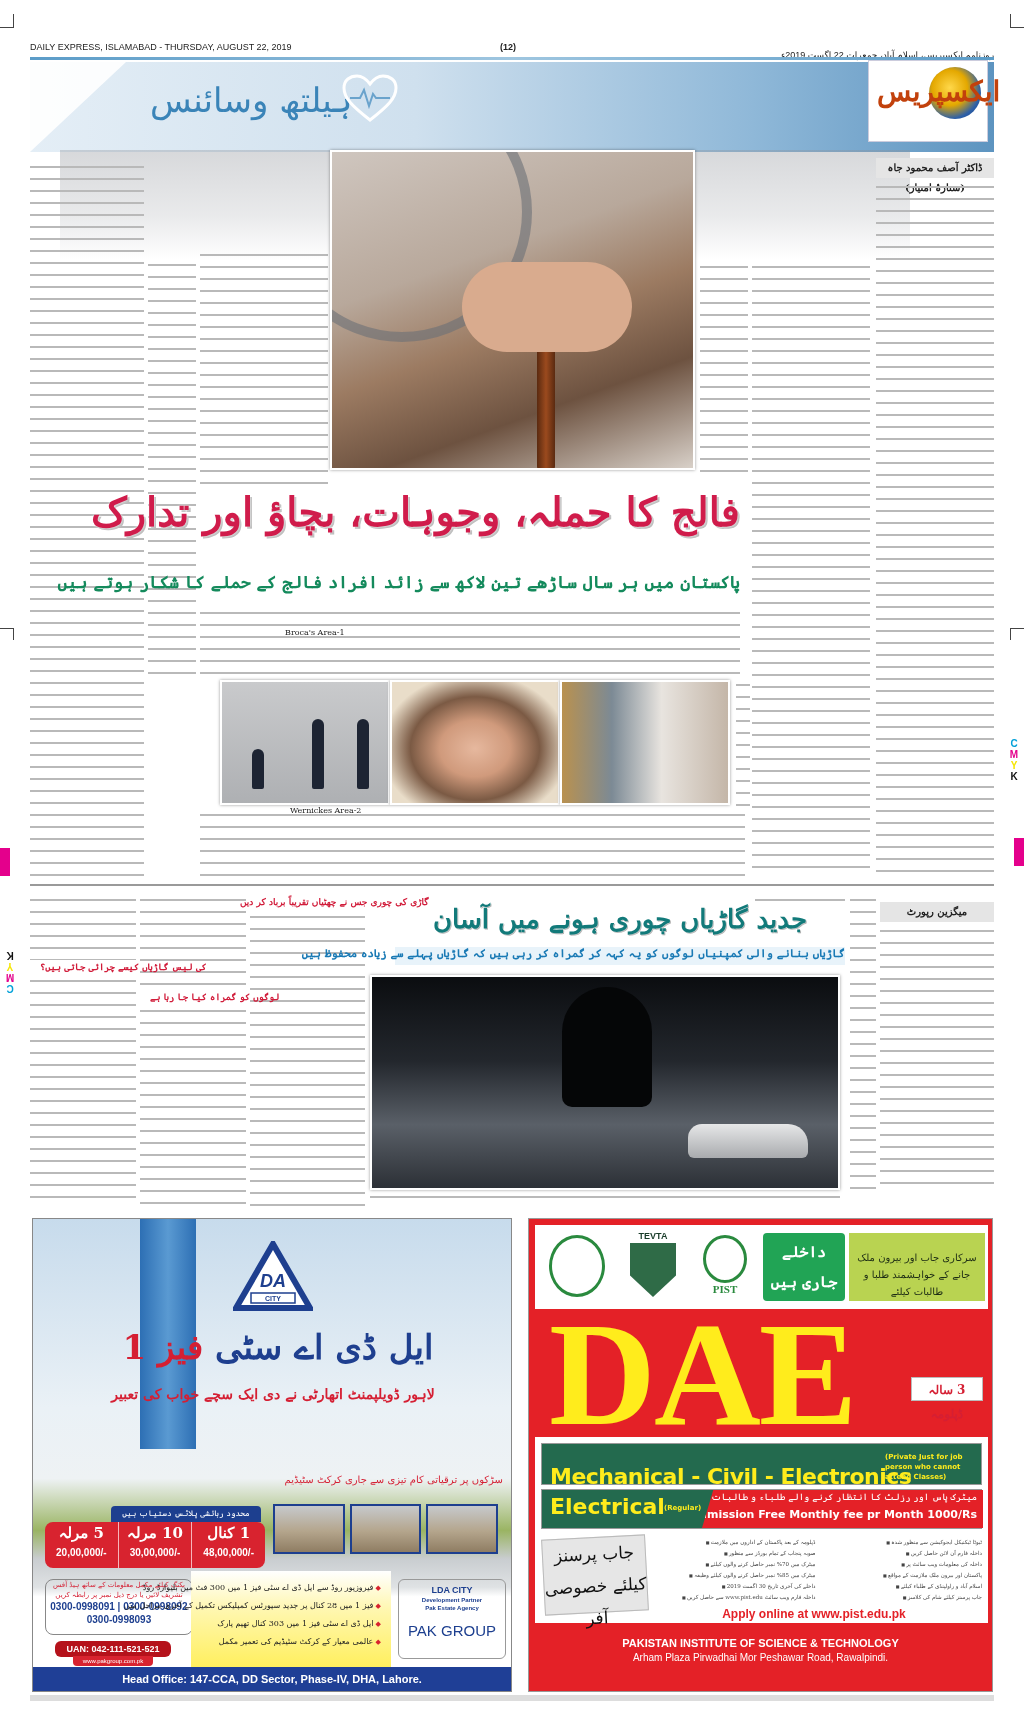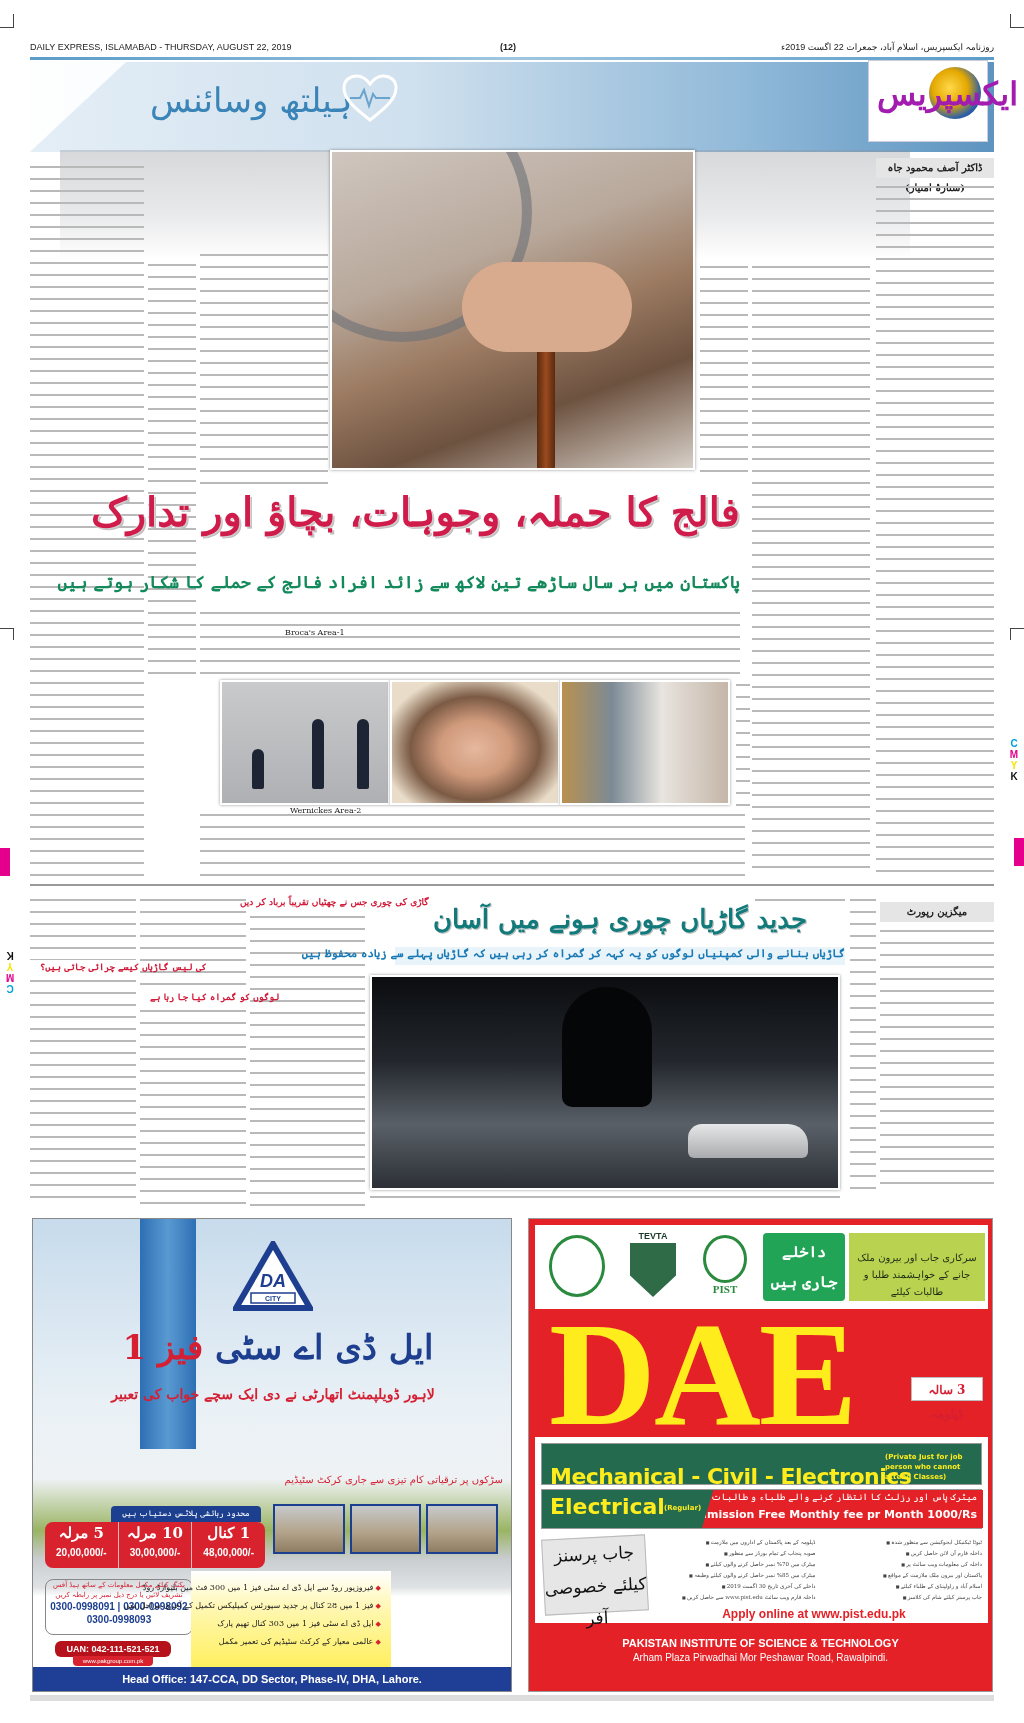--- a/index.html
+++ b/index.html
@@ -2,29 +2,29 @@
 <html><head>
 <meta charset="utf-8">
 <style>
   * { box-sizing: border-box; margin: 0; padding: 0; }
   body { width: 1024px; height: 1723px; background: #fff; position: relative; overflow: hidden; font-family: "DejaVu Sans", sans-serif; }
   .abs { position: absolute; }
   .crop { position: absolute; border-color: #444; border-style: solid; width: 14px; height: 14px; }
   .dateline { top: 42px; left: 30px; right: 30px; height: 14px; font-family: "Liberation Sans", sans-serif; font-size: 9px; color: #222; }
   .dateline .l { position: absolute; left: 0; top: 0; }
   .dateline .c { position: absolute; left: 470px; top: 0; font-weight: bold; }
-  .dateline .r { position: absolute; right: 0; top: 0; direction: rtl; }
+  .dateline .r { position: absolute; right: 0; top: 8px; direction: rtl; }
   .rule { top: 57px; left: 30px; width: 964px; height: 3px; background: linear-gradient(90deg,#5b9cc8,#9fc6e0,#5b9cc8); }
   .banner { top: 62px; left: 30px; width: 964px; height: 90px; background: linear-gradient(90deg,#e4eef6 0%,#cfe0ee 40%,#8fb8d8 75%,#5d94c0 100%); overflow: hidden; }
   .banner .diag { position: absolute; left: 0; top: 0; width: 160px; height: 90px; background: #fff; clip-path: polygon(0 0, 60% 0, 0 100%); opacity: .9; }
   .banner .sec-title { position: absolute; left: 120px; top: 18px; font-size: 34px; color: #3a84b8; direction: rtl; font-family: "DejaVu Serif", serif; }
   .banner .heart { position: absolute; left: 312px; top: 12px; width: 56px; height: 50px; color: #fff; font-size: 46px; line-height: 50px; text-align: center; }
   .logo-box { top: 60px; right: 36px; width: 120px; height: 82px; background: #fff; border: 1px solid #ccd; }
   .logo-box .globe { position: absolute; right: 6px; top: 6px; width: 52px; height: 52px; border-radius: 50%; background: radial-gradient(circle at 40% 40%,#ffd84a,#e4a800 40%,#2c5fa8 70%,#163b7a); }
-  .logo-box .name { position: absolute; left: 8px; top: 14px; font-size: 32px; color: #a21caf; font-weight: bold; direction: rtl; font-family: "DejaVu Serif", serif; text-align: right; }
+  .logo-box .name { position: absolute; left: 8px; top: 14px; font-size: 28px; color: #c2410c; font-weight: bold; direction: rtl; font-family: "DejaVu Serif", serif; text-align: right; }
   .col-text { position: absolute; font-size: 7px; line-height: 12px; color: #333; direction: rtl; text-align: justify; overflow: hidden; font-family: "DejaVu Serif", serif; }
   .col-text .fill { display: block; height: 100%; background: repeating-linear-gradient(180deg, transparent 0, transparent 4px, #b9b9b9 4px, #b9b9b9 6px, transparent 6px, transparent 12px); }
   .byline { position: absolute; background: #e5e5e5; font-size: 10px; text-align: center; direction: rtl; color: #222; font-weight: bold; line-height: 20px; font-family: "DejaVu Serif", serif; }
   .photo { position: absolute; overflow: hidden; border: 2px solid #fff; box-shadow: 0 0 3px rgba(0,0,0,.4); }
   .photo-hands { top: 150px; left: 330px; width: 365px; height: 320px; background: linear-gradient(160deg,#cfc6bf 0%,#b8a89b 35%,#9c7b62 55%,#6d5240 75%,#d8d0c8 100%); }
   .photo-hands .wheel { position: absolute; left: -60px; top: -70px; width: 260px; height: 260px; border-radius: 50%; border: 10px solid #6b6f76; opacity: .6; }
   .photo-hands .cane { position: absolute; left: 205px; top: 140px; width: 18px; height: 180px; background: linear-gradient(90deg,#5a2a10,#9b4a1e,#5a2a10); border-radius: 6px; }
   .photo-hands .hand { position: absolute; left: 130px; top: 110px; width: 170px; height: 90px; border-radius: 45px; background: #d9ab8e; }
   .wheel-top { top: 150px; left: 60px; width: 850px; height: 110px; background: linear-gradient(180deg,#8c9097 0%,#c1c3c7 60%,transparent 100%); opacity: .35; }
   .headline-main { top: 488px; left: 270px; width: 470px; height: 62px; font-size: 40px; font-weight: bold; color: #d01c4b; text-shadow: 0 0 3px #fff, 2px 2px 0 #bbb; direction: rtl; text-align: center; white-space: nowrap; font-family: "DejaVu Serif", serif; }
@@ -268,20 +268,26 @@
     <div class="ph">0300-0998093</div>
   </div>
   <div class="uan">UAN: 042-111-521-521</div>
   <div class="web">www.pakgroup.com.pk</div>
   <ul class="features">
     <li>فیروزپور روڈ سے ایل ڈی اے سٹی فیز 1 میں 300 فٹ مین بلیوارڈ روڈ</li>
     <li>فیز 1 میں 28 کنال پر جدید سپورٹس کمپلیکس تکمیل کے آخری مراحل میں</li>
     <li>ایل ڈی اے سٹی فیز 1 میں 303 کنال تھیم پارک</li>
     <li>عالمی معیار کے کرکٹ سٹیڈیم کی تعمیر مکمل</li>
   </ul>
+  <div class="partner">
+    <div class="p1">LDA CITY</div>
+    <div class="p2">Development Partner</div>
+    <div class="p2">Pak Estate Agency</div>
+    <div class="p3">PAK GROUP</div>
+  </div>
   <div class="hq">Head Office: 147-CCA, DD Sector, Phase-IV, DHA, Lahore.</div>
 </div>
 
 <div class="abs ad-dae">
   <div class="top">
     <div class="emb" style="left:14px;"></div>
     <div class="tevta">
       <span>TEVTA</span>
       <div class="shield"></div>
     </div>

